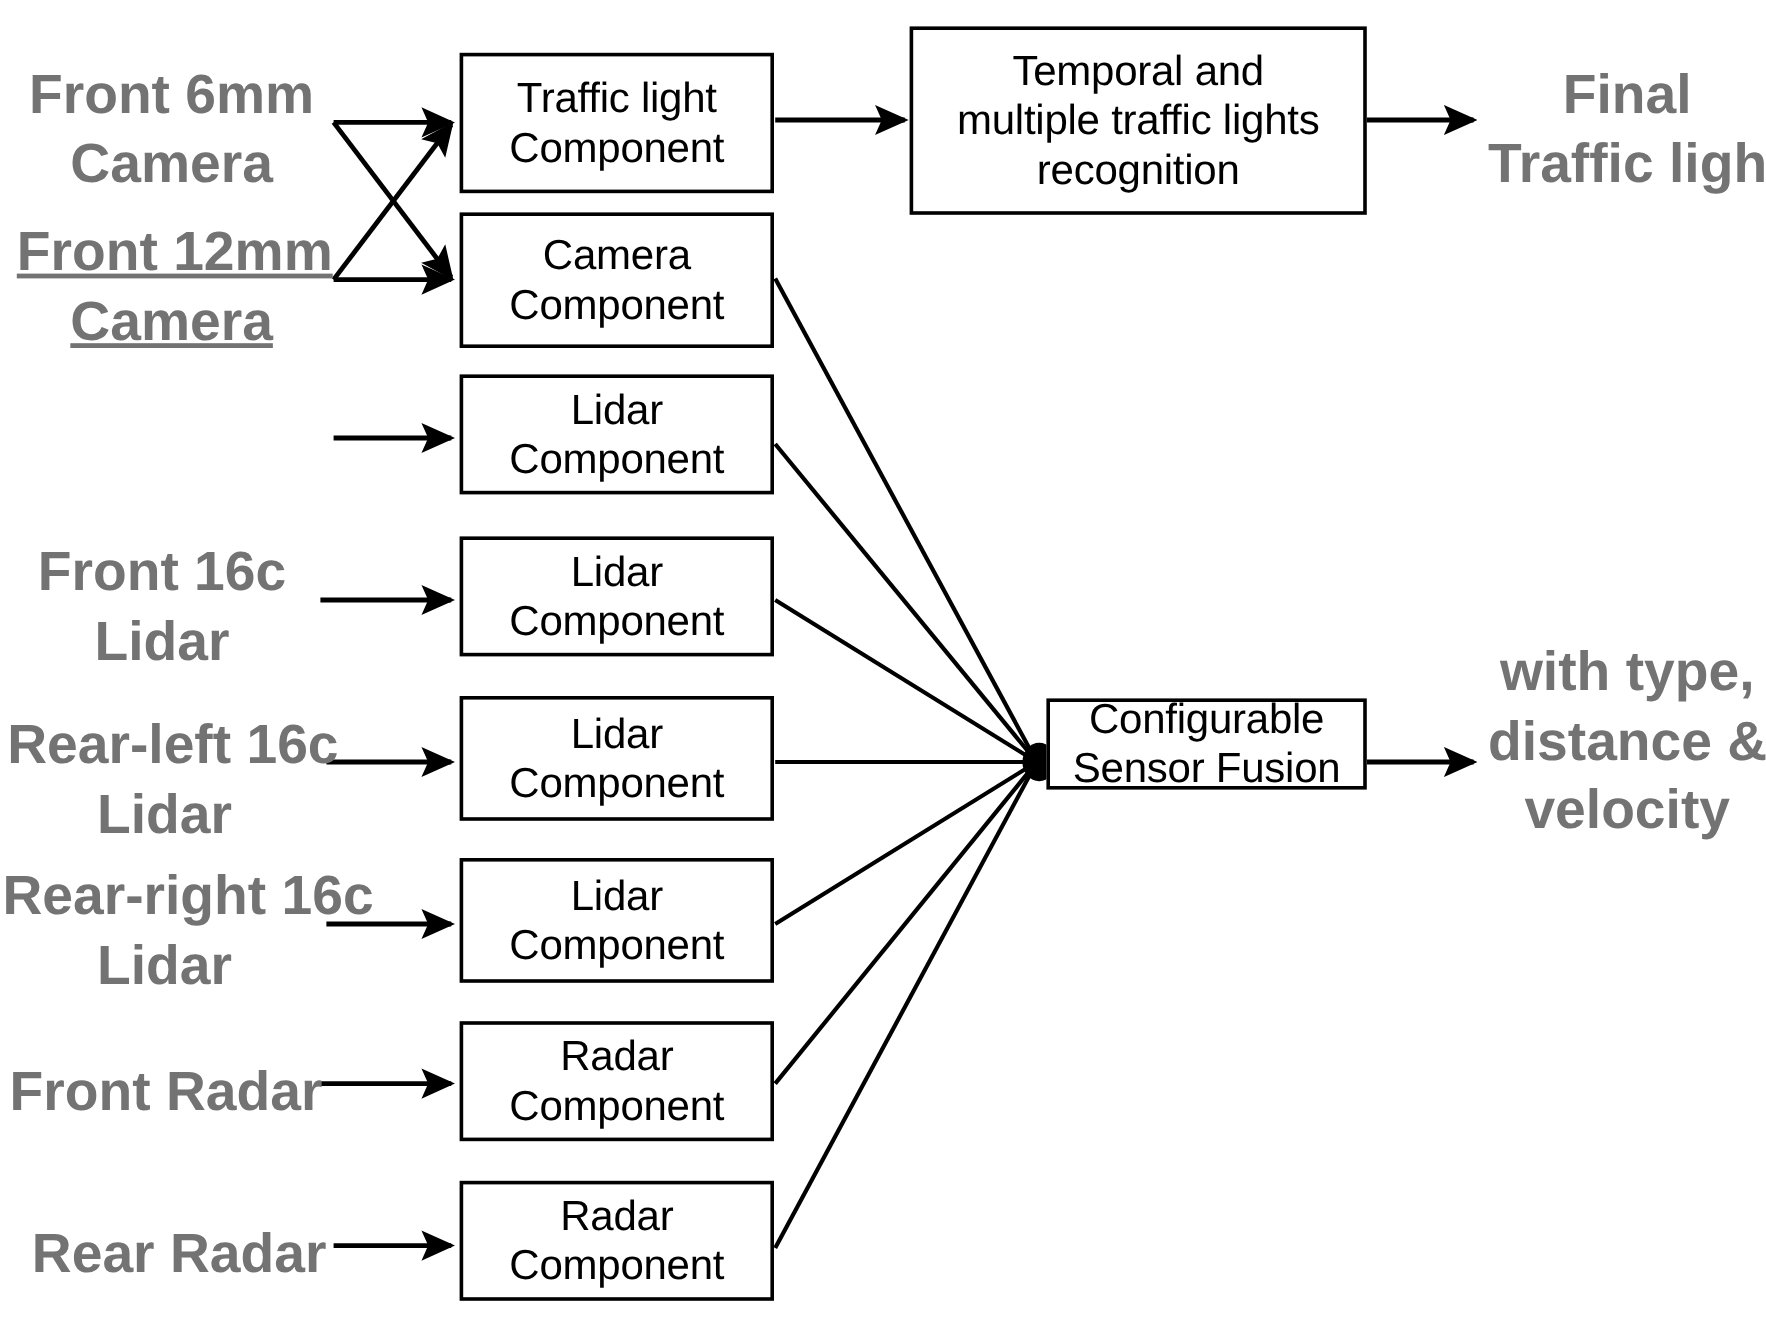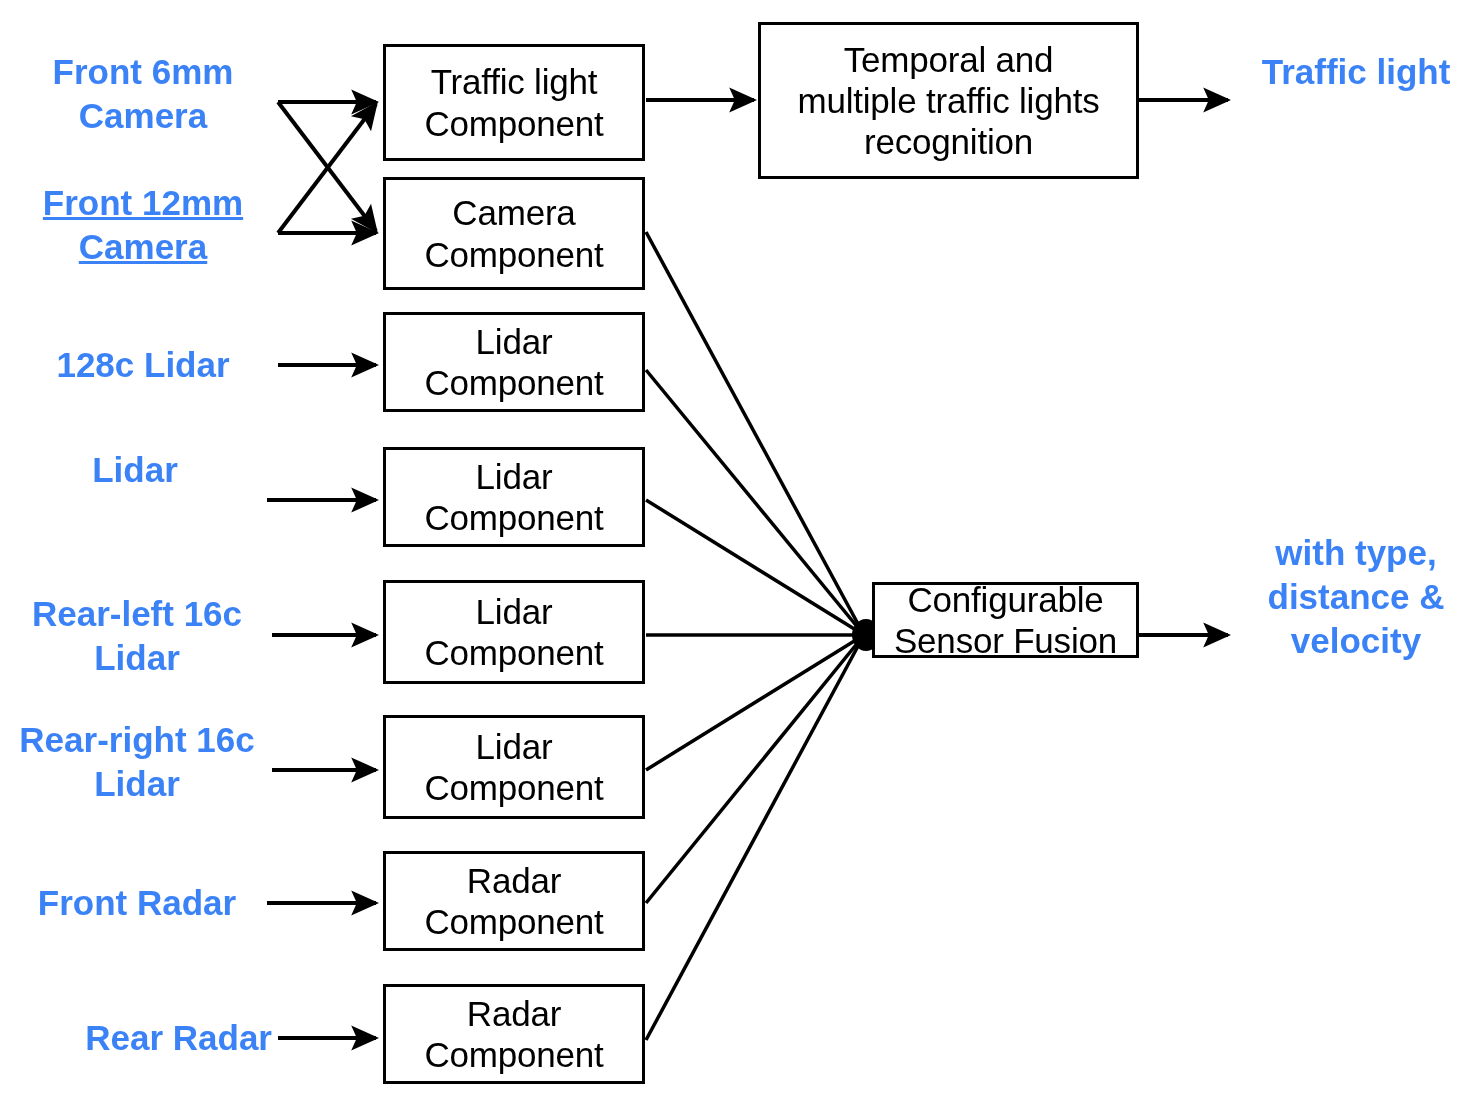--- a/index.html
+++ b/index.html
@@ -44,24 +44,24 @@
     z-index: 2;
   }
   .node-box .line {
     display: block;
     white-space: nowrap;
   }
   .sensor-label, .output-label {
     position: absolute;
     box-sizing: border-box;
     text-align: center;
-    color: #3b82f6;
+    color: #737373;
     font-family: "Liberation Sans", sans-serif;
     font-weight: bold;
-    font-size: 35px;
+    font-size: 46px;
     line-height: 1.25;
     z-index: 2;
   }
   .sensor-label .line, .output-label .line {
     display: block;
     white-space: nowrap;
   }
 </style>
 </head>
 <body>
@@ -107,25 +107,23 @@
   <div class="sensor-label" style="left:14px; top:50px; width:258px;">
     <span class="line">Front 6mm</span>
     <span class="line">Camera</span>
   </div>
 
   <div class="sensor-label" style="left:14px; top:181px; width:258px;text-decoration:underline;">
     <span class="line">Front 12mm</span>
     <span class="line">Camera</span>
   </div>
 
-  <div class="sensor-label" style="left:14px; top:343px; width:258px;">
-    <span class="line">128c Lidar</span>
-  </div>
 
   <div class="sensor-label" style="left:6px; top:448px; width:258px;">
+    <span class="line">Front 16c</span>
     <span class="line">Lidar</span>
   </div>
 
   <div class="sensor-label" style="left:6px; top:592px; width:262px;">
     <span class="line">Rear-left 16c</span>
     <span class="line">Lidar</span>
   </div>
 
   <div class="sensor-label" style="left:2px; top:718px; width:270px;">
     <span class="line">Rear-right 16c</span>
@@ -185,20 +183,21 @@
     <span class="line">multiple traffic lights</span>
     <span class="line">recognition</span>
   </div>
 
   <div class="node-box" style="left:872px; top:582px; width:267px; height:76px;">
     <span class="line">Configurable</span>
     <span class="line">Sensor Fusion</span>
   </div>
 
   <div class="output-label" style="left:1240px; top:50px; width:232px;">
+    <span class="line">Final</span>
     <span class="line">Traffic light</span>
   </div>
 
   <div class="output-label" style="left:1240px; top:531px; width:232px;">
     <span class="line">with type,</span>
     <span class="line">distance &amp;</span>
     <span class="line">velocity</span>
   </div>
 
 </div>

